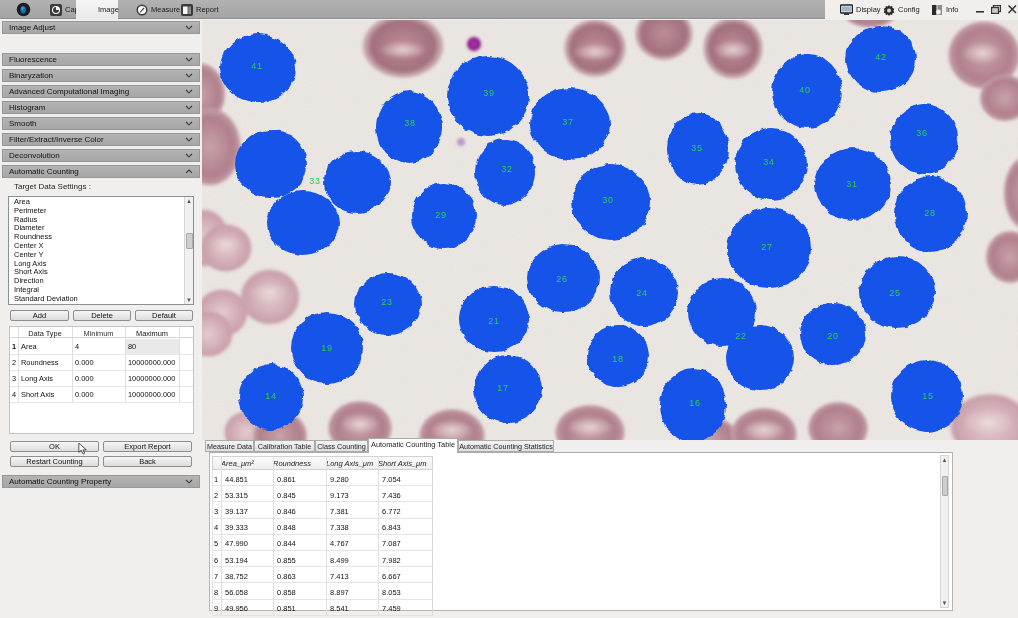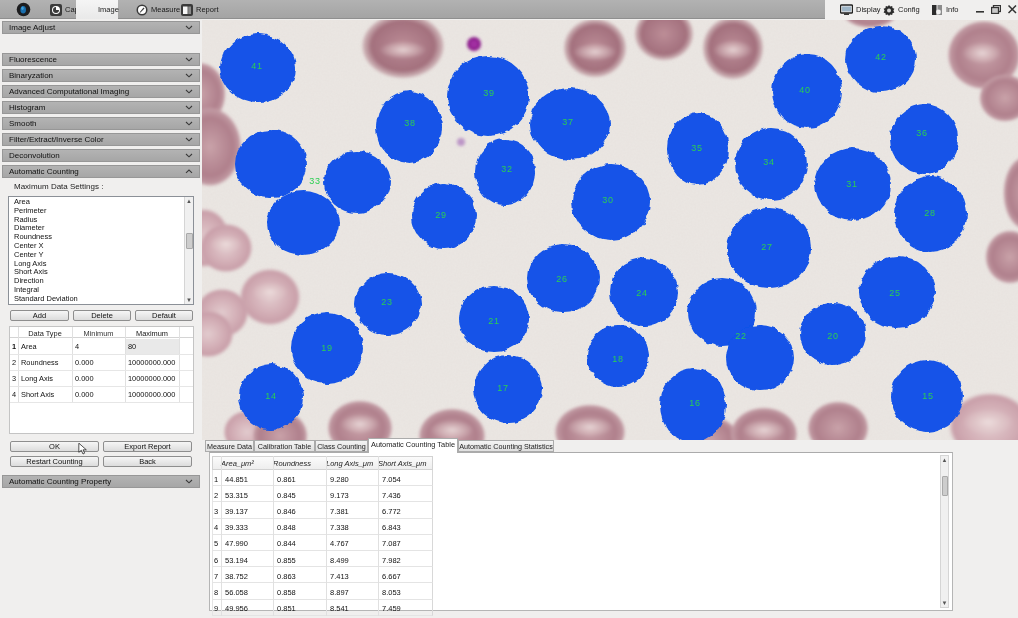--- a/index.html
+++ b/index.html
@@ -147,21 +147,21 @@
   <div class="sechead" style="top:114px">Filter/Extract/Inverse Color<span class="chev"><svg width="8" height="5" viewBox="0 0 8 5">
           <path d="M1 1 L4 3.8 L7 1" stroke="#3a3a3a" stroke-width="1.1" fill="none"></path>
         </svg></span></div>
   <div class="sechead" style="top:130px">Deconvolution<span class="chev"><svg width="8" height="5" viewBox="0 0 8 5">
           <path d="M1 1 L4 3.8 L7 1" stroke="#3a3a3a" stroke-width="1.1" fill="none"></path>
         </svg></span></div>
   <div class="sechead" style="top:146px">Automatic Counting<span class="chev"><svg width="8" height="5" viewBox="0 0 8 5">
           <path d="M1 3.8 L4 1 L7 3.8" stroke="#3a3a3a" stroke-width="1.1" fill="none"></path>
         </svg></span></div>
 
-  <div class="label abs" style="left:14px;top:163px">Maximum Data Settings :</div>
+  <div class="label abs" style="left:14px;top:163px">Target Data Settings :</div>
 
   <div id="listbox" class="abs">
     <div class="item">Area</div>
     <div class="item">Perimeter</div>
     <div class="item">Radius</div>
     <div class="item">Diameter</div>
     <div class="item">Roundness</div>
     <div class="item">Center X</div>
     <div class="item">Center Y</div>
     <div class="item">Long Axis</div>

